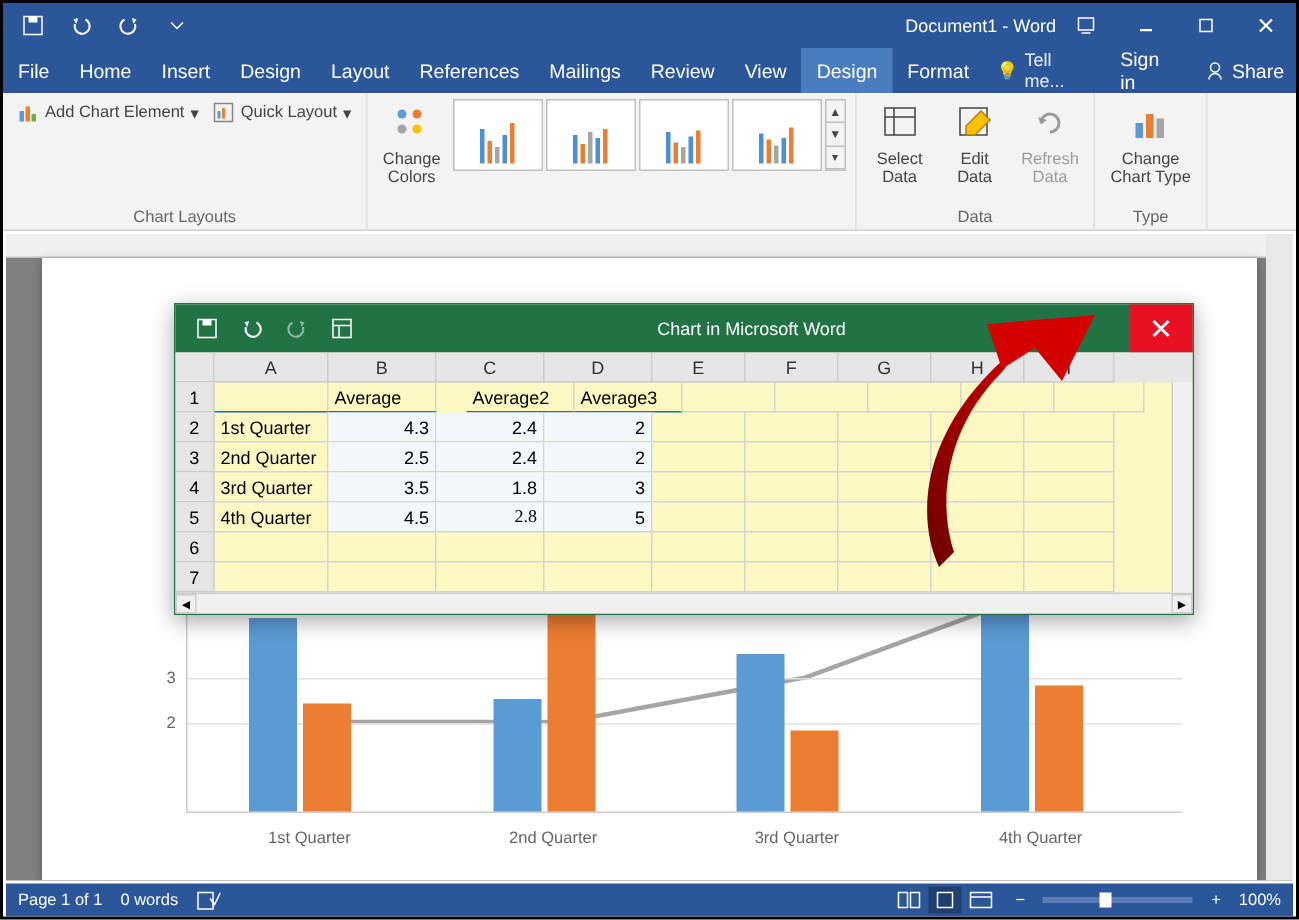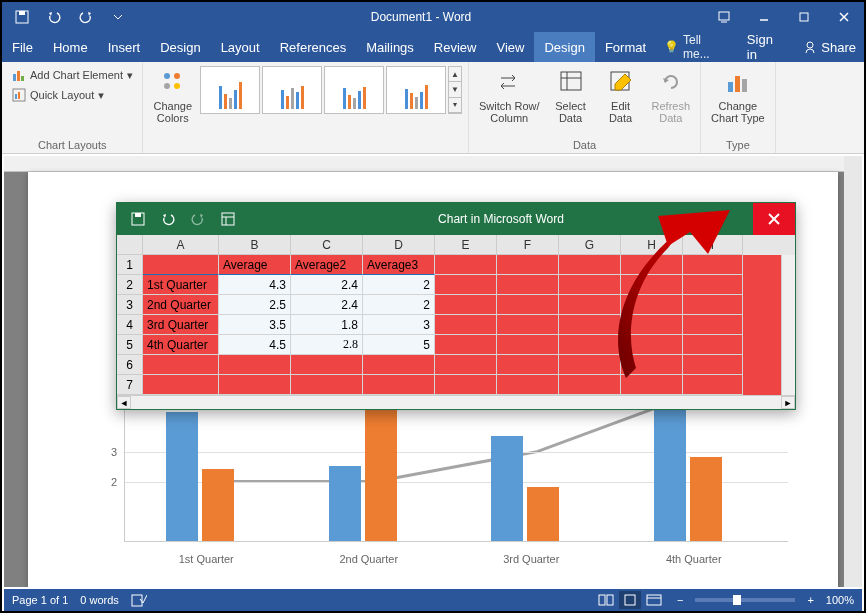--- a/index.html
+++ b/index.html
@@ -1,21 +1,21 @@
 <!DOCTYPE html>
 <html><head>
 <meta charset="utf-8">
 <style>
 * { box-sizing: border-box; margin: 0; padding: 0; font-family: "Segoe UI", Arial, sans-serif; }
 body { width: 866px; height: 613px; background: #fff; border: 2px solid #000; position: relative; overflow: hidden; }
 
 .titlebar { height: 30px; background: #2b579a; display: flex; align-items: center; color: #fff; font-size: 12px; }
 .titlebar .qat { display: flex; align-items: center; gap: 4px; padding: 0 6px; }
 .qat-btn { width: 28px; height: 28px; display: flex; align-items: center; justify-content: center; cursor: pointer; }
-.titlebar .doc-title { flex: 1; text-align: center; }
+.titlebar .doc-title { flex: 1; text-align: right; }
 .titlebar .chart-tools { width: 140px; text-align: center; background: #283e5f; height: 100%; line-height: 30px; }
 .titlebar .win-controls { display: flex; }
 .win-btn { width: 40px; height: 30px; display: flex; align-items: center; justify-content: center; }
 
 .menubar { height: 30px; background: #2b579a; display: flex; align-items: stretch; color: #fff; font-size: 13px; }
 .menu-item { padding: 0 10px; display: flex; align-items: center; cursor: pointer; }
 .menu-item.file { background: #2b579a; }
 .menu-item.active { background: #4a7cc0; }
 .menu-spacer { flex: 1; }
 .menu-tell { display: flex; align-items: center; gap: 4px; padding: 0 8px; font-size: 12px; opacity: .9; }
@@ -48,21 +48,21 @@
 .grid-line { position: absolute; left: 0; right: 0; border-top: 1px solid #e0e0e0; }
 .y-tick { position: absolute; left: -14px; font-size: 11px; color: #666; transform: translateY(-50%); }
 .x-tick { position: absolute; bottom: -24px; font-size: 11px; color: #666; transform: translateX(-50%); }
 .bar-group { position: absolute; bottom: 0; width: 100px; }
 .cbar { position: absolute; bottom: 0; width: 32px; }
 .cbar.blue { background: #5b9bd5; left: 12px; }
 .cbar.orange { background: #ed7d31; left: 48px; }
 .line-path { position: absolute; left:0; top:0; width:100%; height:100%; pointer-events:none; }
 
 
-.excel-win { position: absolute; top: 30px; left: 88px; width: 680px; background: #ef4444; border: 1px solid #217346; box-shadow: 0 4px 14px rgba(0,0,0,.35); z-index: 10; }
+.excel-win { position: absolute; top: 30px; left: 88px; width: 680px; background: #fef9c3; border: 1px solid #217346; box-shadow: 0 4px 14px rgba(0,0,0,.35); z-index: 10; }
 .excel-title { height: 32px; background: #217346; display: flex; align-items: center; color: #fff; font-size: 12px; }
 .excel-title .eq { display:flex; gap:4px; padding:0 8px; }
 .excel-title .eq .eq-btn { width:26px; height:26px; display:flex; align-items:center; justify-content:center; }
 .excel-title .eq .eq-btn.disabled { opacity:.5; }
 .excel-title .et { flex:1; text-align:center; }
 .excel-close { width: 42px; height: 32px; background: #e81123; display: flex; align-items: center; justify-content: center; font-size: 14px; }
 .excel-grid { position: relative; }
 .col-headers { display: flex; height: 20px; background: #e6e6e6; font-size: 12px; color: #333; }
 .col-headers div { border-right: 1px solid #ccc; border-bottom: 1px solid #ccc; display:flex; align-items:center; justify-content:center; }
 .rowh { width: 26px; background:#e6e6e6; border-right:1px solid #ccc; border-bottom:1px solid #ccc; display:flex; align-items:center; justify-content:center; font-size:12px; }
@@ -168,21 +168,21 @@
           <circle cx="7" cy="5" r="3" fill="none" stroke="#fff"></circle>
           <path d="M3 13 A4 4 0 0 1 11 13" fill="none" stroke="#fff"></path>
         </svg>
       </span>
       <span>Share</span>
     </div>
 </div>
 
 <div class="ribbon">
   <div class="ribbon-group">
-    <div class="group-content" style="flex-direction:column;gap:2px;">
+    <div class="group-content" style="flex-direction:row;gap:2px;">
       <div class="btn-small">
         <span class="ico">
             <svg width="14" height="14">
               <rect x="1" y="6" width="3" height="7" fill="#5b9bd5"></rect>
               <rect x="5" y="3" width="3" height="10" fill="#ed7d31"></rect>
               <rect x="9" y="8" width="3" height="5" fill="#70ad47"></rect>
             </svg>
           </span>
         <span>Add Chart Element</span>
           <span>▾</span>
@@ -249,30 +249,20 @@
             <div>▲</div>
             <div>▼</div>
             <div>▾</div>
           </div>
       </div>
     </div>
   </div>
 
   <div class="ribbon-group">
     <div class="group-content">
-      <div class="btn-large">
-          <span class="ico">
-            <svg width="28" height="28">
-              <path d="M6 10 L20 10 M17 7 L20 10 L17 13" fill="none" stroke="#444"></path>
-              <path d="M20 18 L6 18 M9 15 L6 18 L9 21" fill="none" stroke="#444"></path>
-            </svg>
-          </span>
-          <span style="white-space:pre-line;">Switch Row/
-Column</span>
-        </div>
       <div class="btn-large">
           <span class="ico">
             <svg width="28" height="28">
               <rect x="4" y="4" width="20" height="18" fill="none" stroke="#444"></rect>
               <line x1="4" y1="10" x2="24" y2="10" stroke="#444"></line>
               <line x1="10" y1="4" x2="10" y2="22" stroke="#444"></line>
             </svg>
           </span>
           <span style="white-space:pre-line;">Select
 Data</span>
@@ -404,21 +394,21 @@
             <div style="width: 62px;">F</div>
             <div style="width: 62px;">G</div>
             <div style="width: 62px;">H</div>
             <div style="width: 60px;">I</div>
           </div>
         <div id="excel-rows">
             <div class="row">
               <div class="rowh">1</div>
               <div class="cell hdr" style="width: 76px;"></div>
               <div class="cell hdr" style="width: 72px;">Average</div>
-              <div class="cell hdr" style="width: 72px;">Average2</div>
+              <div class="cell hdr" style="width: 72px; margin-left: 20px;">Average2</div>
               <div class="cell hdr" style="width: 72px;">Average3</div>
               <div class="cell" style="width: 62px;"></div>
               <div class="cell" style="width: 62px;"></div>
               <div class="cell" style="width: 62px;"></div>
               <div class="cell" style="width: 62px;"></div>
               <div class="cell" style="width: 60px;"></div>
             </div>
             <div class="row">
               <div class="rowh">2</div>
               <div class="cell" style="width: 76px;">1st Quarter</div>

